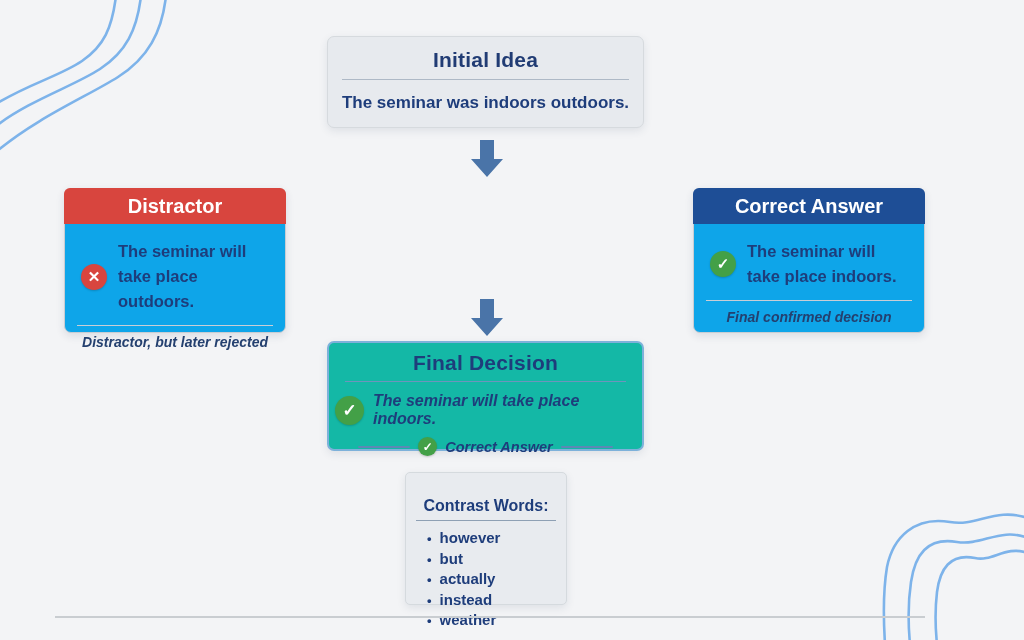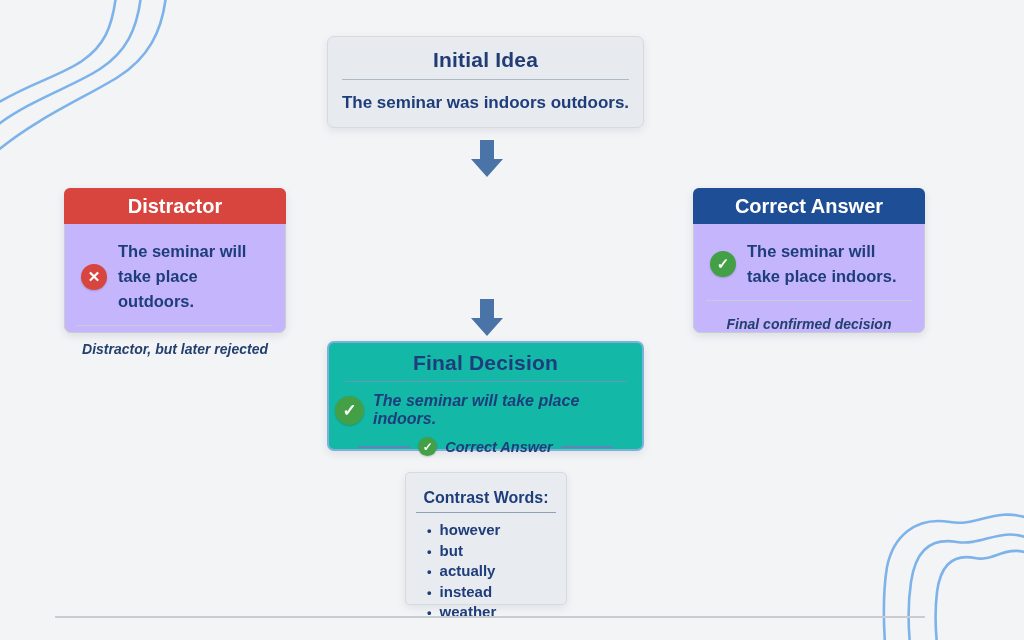--- a/index.html
+++ b/index.html
@@ -90,50 +90,50 @@
   .circle.red { background: #d8453e; }
   .circle.big { width: 29px; height: 29px; font-size: 17px; }
   .circle.med { width: 26px; height: 26px; font-size: 15px; }
   .circle.small { width: 19px; height: 19px; font-size: 12px; }
 
   
   .side-box {
     position: absolute;
     border-radius: 7px;
     box-shadow: 0 3px 8px rgba(40,60,90,0.12);
-    background: #c4b5fd;
+    background: #0ea5e9;
     border: 1px solid #c8cdd4;
   }
   .side-header {
     height: 36px; display: flex; align-items: center; justify-content: center;
     color: #ffffff; font-weight: bold; font-size: 20px;
     border-radius: 6px 6px 0 0;
     margin: -1px -1px 0 -1px;
   }
   .side-header.red-h { background: #d8453e; }
   .side-header.blue-h { background: #1e4e96; }
   .side-row {
     display: flex; align-items: center; gap: 11px;
     padding: 15px 14px 0 16px;
   }
   .side-text { font-weight: bold; font-size: 16.5px; line-height: 25px; color: #1e3d7b; }
   .side-div { background: #c9ced6; margin: 11px 12px 0 12px; }
   .side-note {
     text-align: center; font-style: italic; font-weight: bold;
-    font-size: 14px; color: #24406f; margin-top: 15px;
+    font-size: 14px; color: #24406f; margin-top: 8px;
   }
   .distractor-box { left: 64px; top: 188px; width: 222px; height: 145px; }
   .correct-box   { left: 693px; top: 188px; width: 232px; height: 145px; }
 
   
   .words-box {
     position: absolute; left: 405px; top: 472px; width: 162px; height: 133px;
     background: #e8ebef; border: 1px solid #d5dade; border-radius: 5px;
     box-shadow: 0 3px 8px rgba(40,60,90,0.10);
-    padding-top: 16px;
+    padding-top: 24px;
   }
   .words-title { text-align: center; font-weight: bold; font-size: 16px; color: #1e3d7b; }
   .words-div { background: #8ea0b4; margin: 5px 10px 0 10px; }
   .words-list { list-style: none; margin-top: 7px; padding-left: 21px; }
   .words-list li {
     font-weight: bold; font-size: 15px; line-height: 19.5px; color: #1e3d7b;
     display: flex; align-items: baseline; gap: 8px;
   }
   .bullet { font-size: 13px; color: #1e3d7b; }
 

